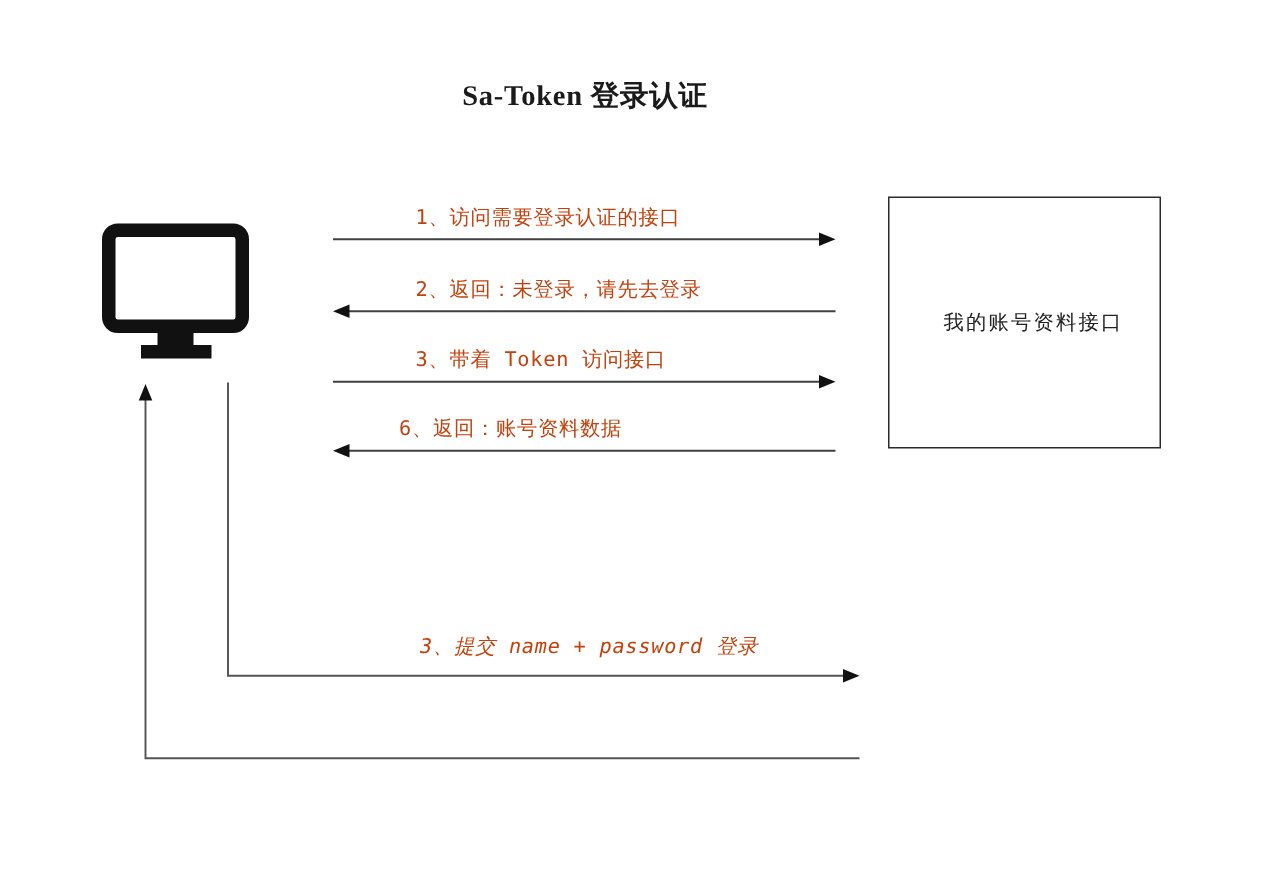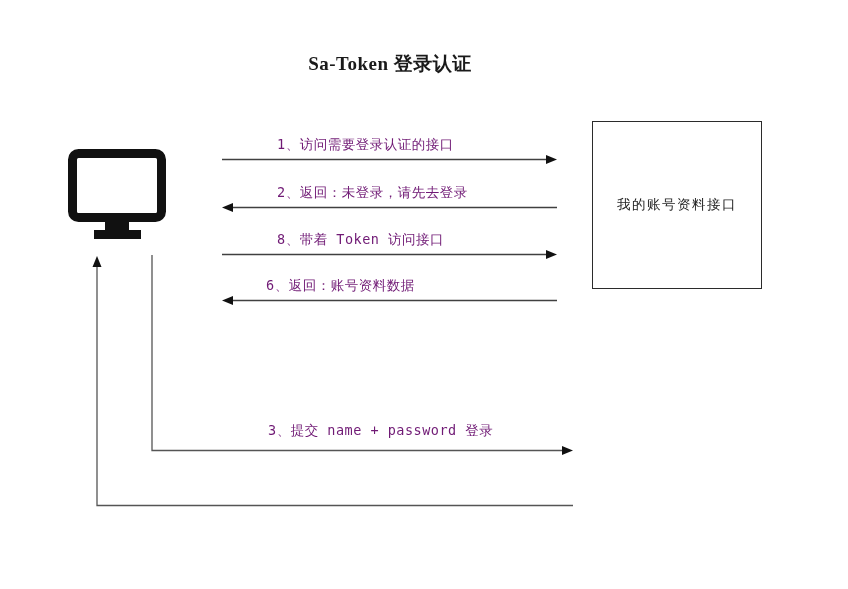--- a/index.html
+++ b/index.html
@@ -26,21 +26,21 @@
     font-size: 19px;
     font-weight: 600;
     letter-spacing: 0.5px;
     color: #1a1a1a;
   }
   .msg-label {
     position: absolute;
     white-space: nowrap;
     font-family: "DejaVu Sans Mono", "Liberation Mono", monospace;
     font-size: 13.5px;
-    color: #701a75;
+    color: #c2410c;
     letter-spacing: 0.5px;
   }
   .node-box {
     position: absolute;
     border: 1.5px solid #2b2b2b;
     background: #ffffff;
     display: flex;
     align-items: center;
     justify-content: center;
   }
@@ -49,23 +49,23 @@
     font-size: 13.5px;
     color: #222222;
     letter-spacing: 1.5px;
     white-space: nowrap;
   }
   
   #lbl-m1 { left: 277px; top: 136px; }
   #lbl-m2 { left: 277px; top: 184px; }
   #lbl-m3 { left: 277px; top: 231px; }
   #lbl-m4 { left: 266px; top: 277px; }
-  #lbl-m5 { left: 268px; top: 422px; }
+  #lbl-m5 { left: 280px; top: 422px; font-style: italic; }
   #lbl-m6 { left: 272px; top: 477px; }
-  #box-profile { left: 592px; top: 121px; width: 168px; height: 166px; }
+  #box-profile { left: 592px; top: 131px; width: 168px; height: 166px; padding-left: 12px; }
   #box-login   { left: 593px; top: 411px; width: 167px; height: 111px; }
 </style>
 </head>
 <body>
 
 <div id="canvas">
 
   <svg id="diagram-svg" viewBox="0 0 848 589" xmlns="http://www.w3.org/2000/svg">
 
     <g>
@@ -102,21 +102,21 @@
     <g>
       <path d="M573,505.5 L97,505.5 L97,264" fill="none" stroke="#555555" stroke-width="1.3"></path>
       <polygon points="97,256 92.5,267 101.5,267" fill="#111111"></polygon>
     </g>
   </svg>
 
   <div class="title">Sa-Token 登录认证</div>
 
   <div class="msg-label" id="lbl-m1">1、访问需要登录认证的接口</div>
   <div class="msg-label" id="lbl-m2">2、返回：未登录，请先去登录</div>
-  <div class="msg-label" id="lbl-m3">8、带着 Token 访问接口</div>
+  <div class="msg-label" id="lbl-m3">3、带着 Token 访问接口</div>
   <div class="msg-label" id="lbl-m4">6、返回：账号资料数据</div>
   <div class="msg-label" id="lbl-m5">3、提交 name + password 登录</div>
 
   <div class="node-box" id="box-profile">
     <span class="node-label">我的账号资料接口</span>
   </div>
 
 
 </div>
 

